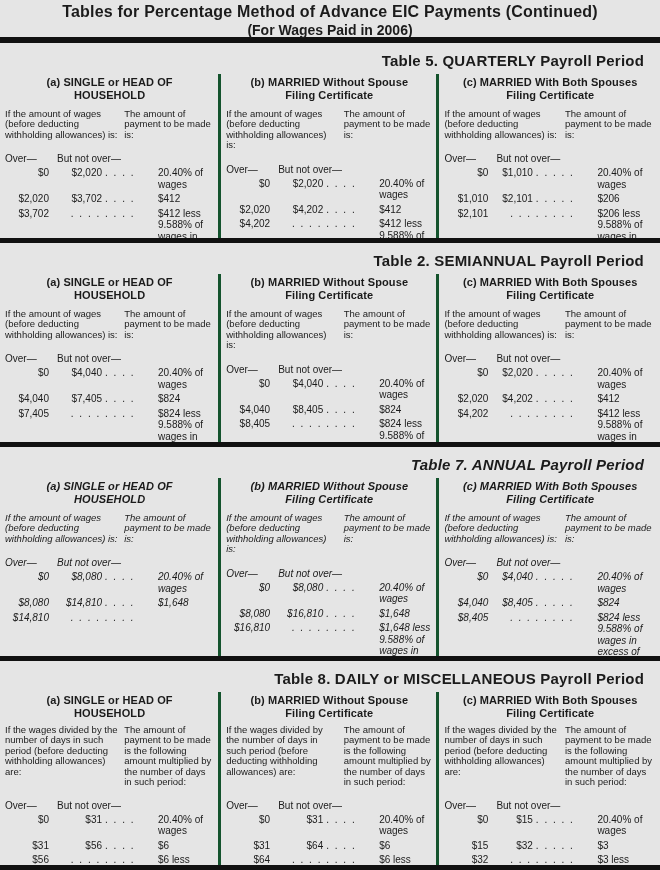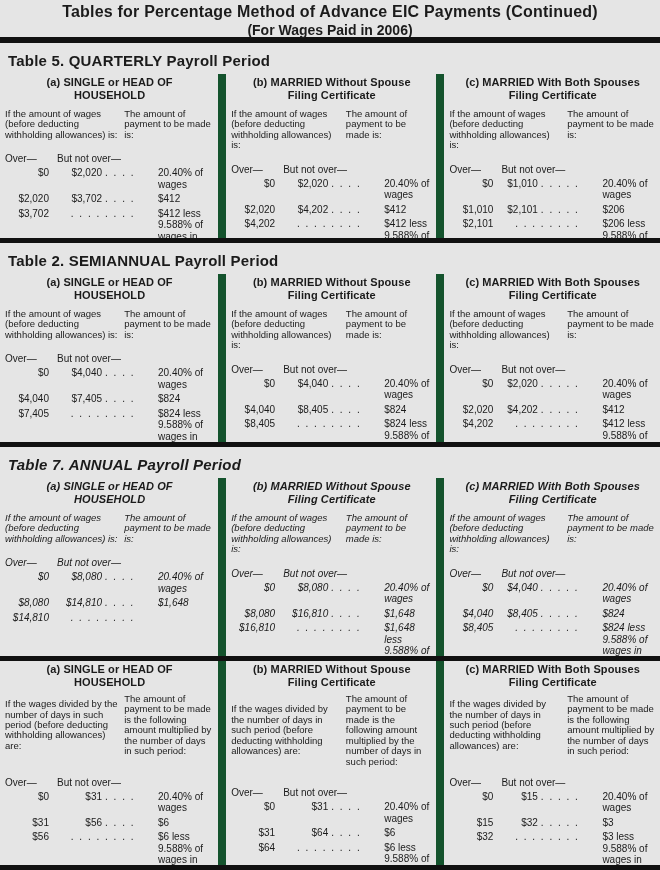--- a/index.html
+++ b/index.html
@@ -15,35 +15,35 @@
   .doc-header { height: 37px; text-align: center; padding-top: 3px; }
   .doc-title { font-size: 16px; font-weight: bold; letter-spacing: 0.2px; }
   .doc-subtitle { font-size: 14px; font-weight: bold; margin-top: 1px; }
   .thick-rule { height: 6px; background: #111; }
 
   .tbl { border-bottom: 5px solid #111; display: flex; flex-direction: column; overflow: hidden; }
   .tbl-5 { height: 200px; }
   .tbl-6 { height: 204px; }
   .tbl-7 { height: 214px; font-style: italic; }
   .tbl-8 { height: 209px; }
-  .tbl-title { font-size: 15px; font-weight: bold; text-align: left; padding: 9px 8px 5px; letter-spacing: 0.2px; }
+  .tbl-title { font-size: 15px; font-weight: bold; text-align: right; padding: 9px 16px 5px; letter-spacing: 0.2px; }
 
   .cols { display: flex; flex: 1; }
   .col { width: 33.06%; padding: 1px 4px 4px 5px; }
   .col:last-child { width: 33.88%; }
-  .col + .col { border-left: 8px solid #14532d; }
+  .col + .col { border-left: 3px solid #14532d; }
 
   .col-h {
     font-weight: bold; font-size: 11px; text-align: center;
     line-height: 1.18; margin: 1px 8px 7px; letter-spacing: 0.1px;
   }
   .labels { display: flex; font-size: 9.5px; line-height: 1.1; margin-bottom: 13px; }
   .lab-l { width: 57%; padding-right: 6px; }
   .lab-r { width: 43%; }
-  .tbl-8 .labels { margin-bottom: 20px; align-items: center; }
+  .tbl-8 .labels { margin-bottom: 12px; }
   .tbl-8 .col-h { margin-bottom: 5px; }
 
   .overrow { font-size: 10px; margin-bottom: 3px; white-space: nowrap; }
   .over-l { display: inline-block; width: 52px; }
 
   .row { display: flex; font-size: 10px; line-height: 1.15; margin-bottom: 3px; }
   .c-over { width: 44px; text-align: right; flex: none; }
   .c-mid { width: 86px; flex: none; display: flex; justify-content: flex-end; white-space: nowrap; overflow: hidden; }
   .c-dots { letter-spacing: 1.5px; padding-left: 3px; }
   .c-pay { flex: 1; padding-left: 4px; margin-left: 19px; }
@@ -358,20 +358,21 @@
               <span class="c-notover"></span>
               <span class="c-dots">. . . . . . . .</span>
             </span>
             <span class="c-pay">$824 less 9.588% of wages in excess of $8,405</span>
           </div>
         </div>
       </div>
   </section>
 
   <section class="tbl tbl-8">
+    <div class="tbl-title">Table 8. DAILY or MISCELLANEOUS Payroll Period</div>
     <div class="cols">
         <div class="col">
           <div class="col-h">(a) SINGLE or HEAD OF HOUSEHOLD</div>
           <div class="labels">
             <div class="lab-l">If the wages divided by the number of days in such period (before deducting withholding allowances) are:</div>
             <div class="lab-r">The amount of payment to be made is the following amount multiplied by the number of days in such period:</div>
           </div>
           <div class="overrow"><span class="over-l">Over—</span><span class="notover-l">But not over—</span></div>
           <div class="row">
             <span class="c-over">$0</span>

